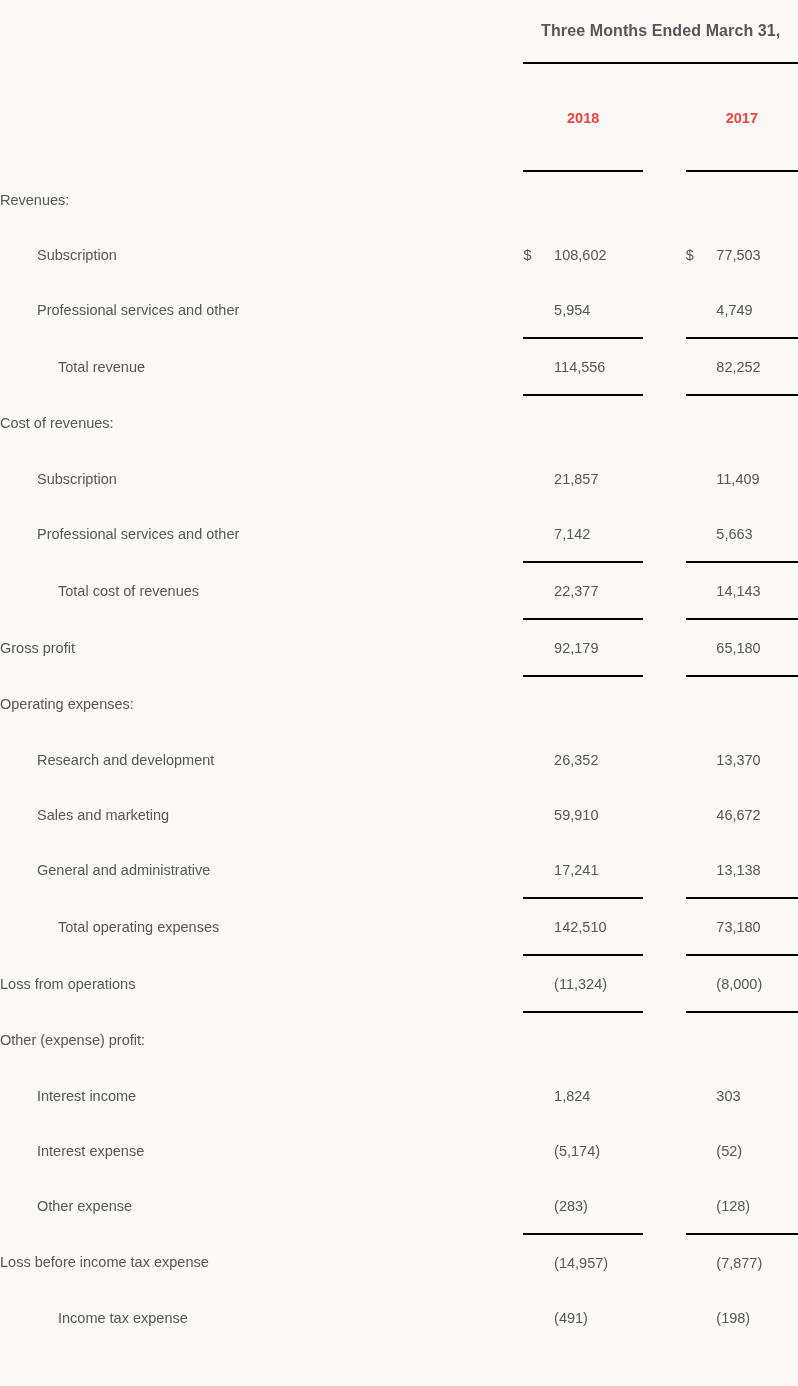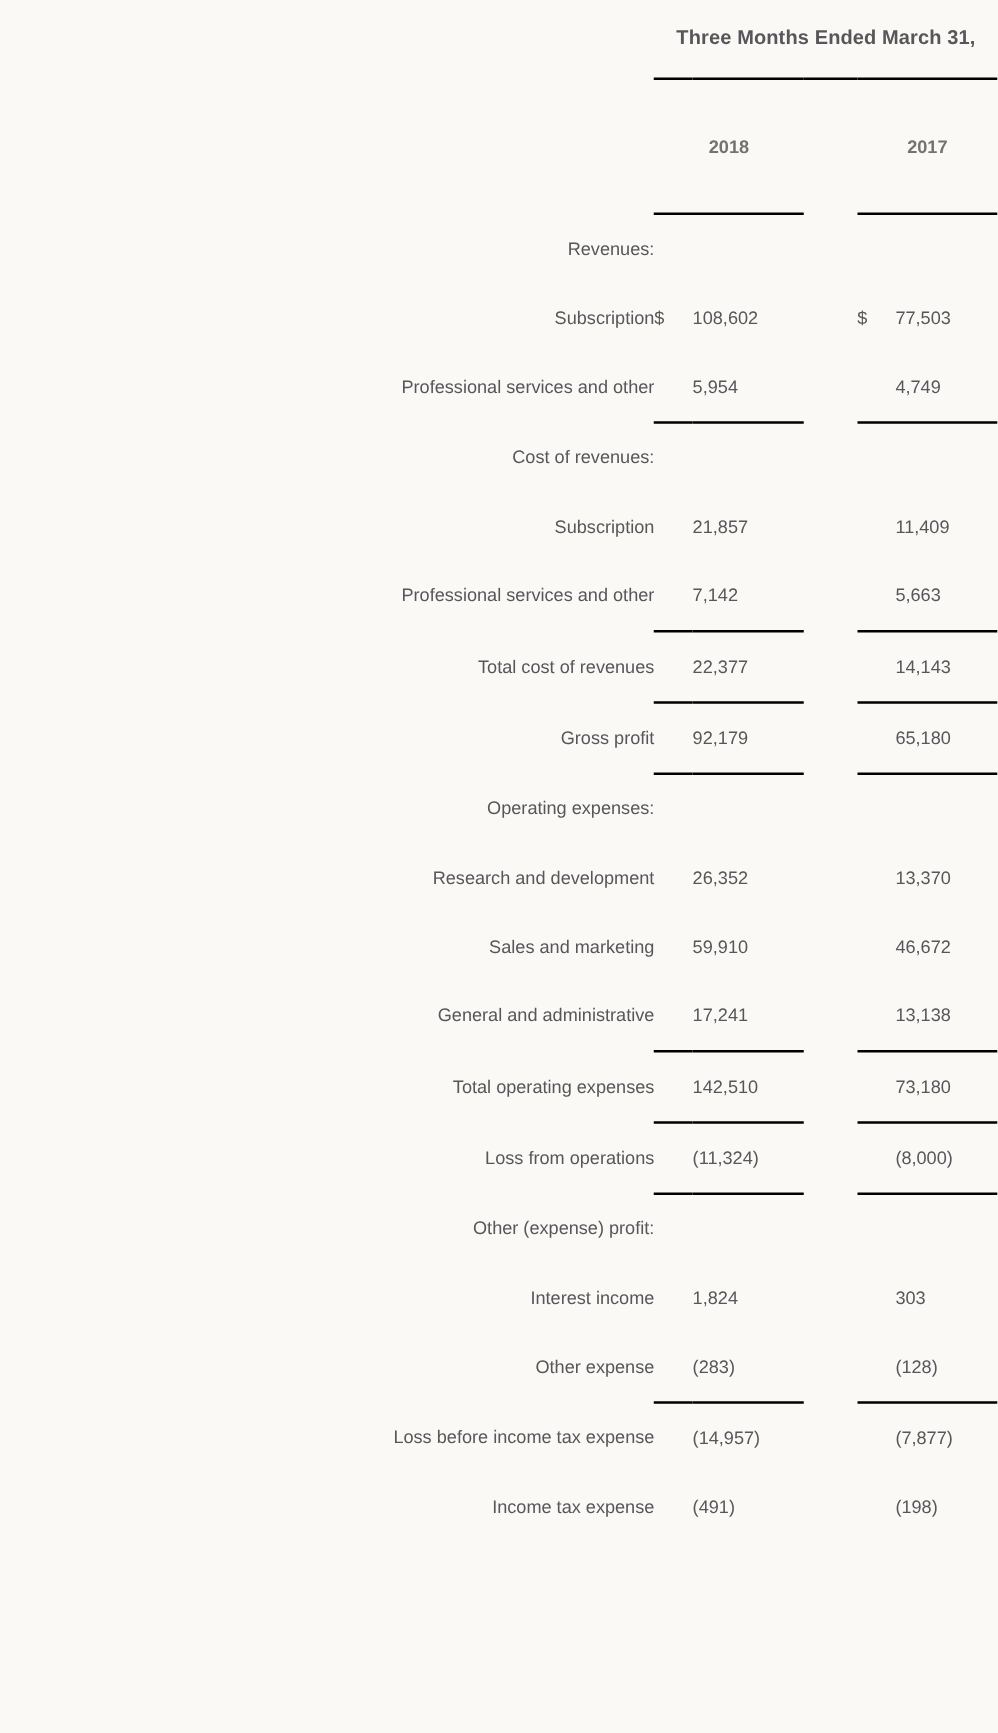--- a/index.html
+++ b/index.html
@@ -56,21 +56,21 @@
     vertical-align: middle;
     padding: 0;
   }
   .hdr-rule-span {
     border-top: 2px solid #000;
   }
   .yr {
     font-size: 14.5px;
     font-weight: bold;
     text-align: center;
-    color: #737373;
+    color: #ef4444;
     padding-top: 6px;
     margin-top: 40px;
   }
 
   tr.hdr-underline td {
     height: 46px;
     padding: 0;
     vertical-align: bottom;
   }
   .hdr-underline-cell {
@@ -83,25 +83,25 @@
 
   
   tr.row td {
     height: 55px;
     padding: 0;
     vertical-align: middle;
     font-size: 14.5px;
   }
 
   .label {
-    text-align: right;
+    text-align: left;
     white-space: nowrap;
     padding-left: 12px;
   }
-  .label.ind1 { padding-left: 21px; }
+  .label.ind1 { padding-left: 37px; }
   .label.ind2 { padding-left: 58px; }
 
   .cur {
     text-align: left;
     padding-left: 8px;
   }
   .num {
     text-align: left;
     padding-right: 16px;
     white-space: nowrap;
@@ -170,20 +170,28 @@
         </tr>
         <tr class="row">
           <td class="label ind1">Professional services and other</td>
           <td class="cur"></td>
           <td class="num">5,954</td>
           <td></td>
           <td class="cur"></td>
           <td class="num">4,749</td>
         </tr>
         <tr class="row">
+          <td class="label ind2">Total revenue</td>
+          <td class="cur ruled"></td>
+          <td class="num ruled">114,556</td>
+          <td></td>
+          <td class="cur ruled"></td>
+          <td class="num ruled">82,252</td>
+        </tr>
+        <tr class="row">
           <td class="label">Cost of revenues:</td>
           <td class="cur ruled"></td>
           <td class="num ruled"></td>
           <td></td>
           <td class="cur ruled"></td>
           <td class="num ruled"></td>
         </tr>
         <tr class="row">
           <td class="label ind1">Subscription</td>
           <td class="cur"></td>
@@ -272,20 +280,28 @@
           <td class="cur ruled"></td>
           <td class="num ruled"></td>
         </tr>
         <tr class="row">
           <td class="label ind1">Interest income</td>
           <td class="cur"></td>
           <td class="num">1,824</td>
           <td></td>
           <td class="cur"></td>
           <td class="num">303</td>
+        </tr>
+        <tr class="row">
+          <td class="label ind1">Interest expense</td>
+          <td class="cur"></td>
+          <td class="num">(5,174)</td>
+          <td></td>
+          <td class="cur"></td>
+          <td class="num">(52)</td>
         </tr>
         <tr class="row">
           <td class="label ind1">Other expense</td>
           <td class="cur"></td>
           <td class="num">(283)</td>
           <td></td>
           <td class="cur"></td>
           <td class="num">(128)</td>
         </tr>
         <tr class="row">

